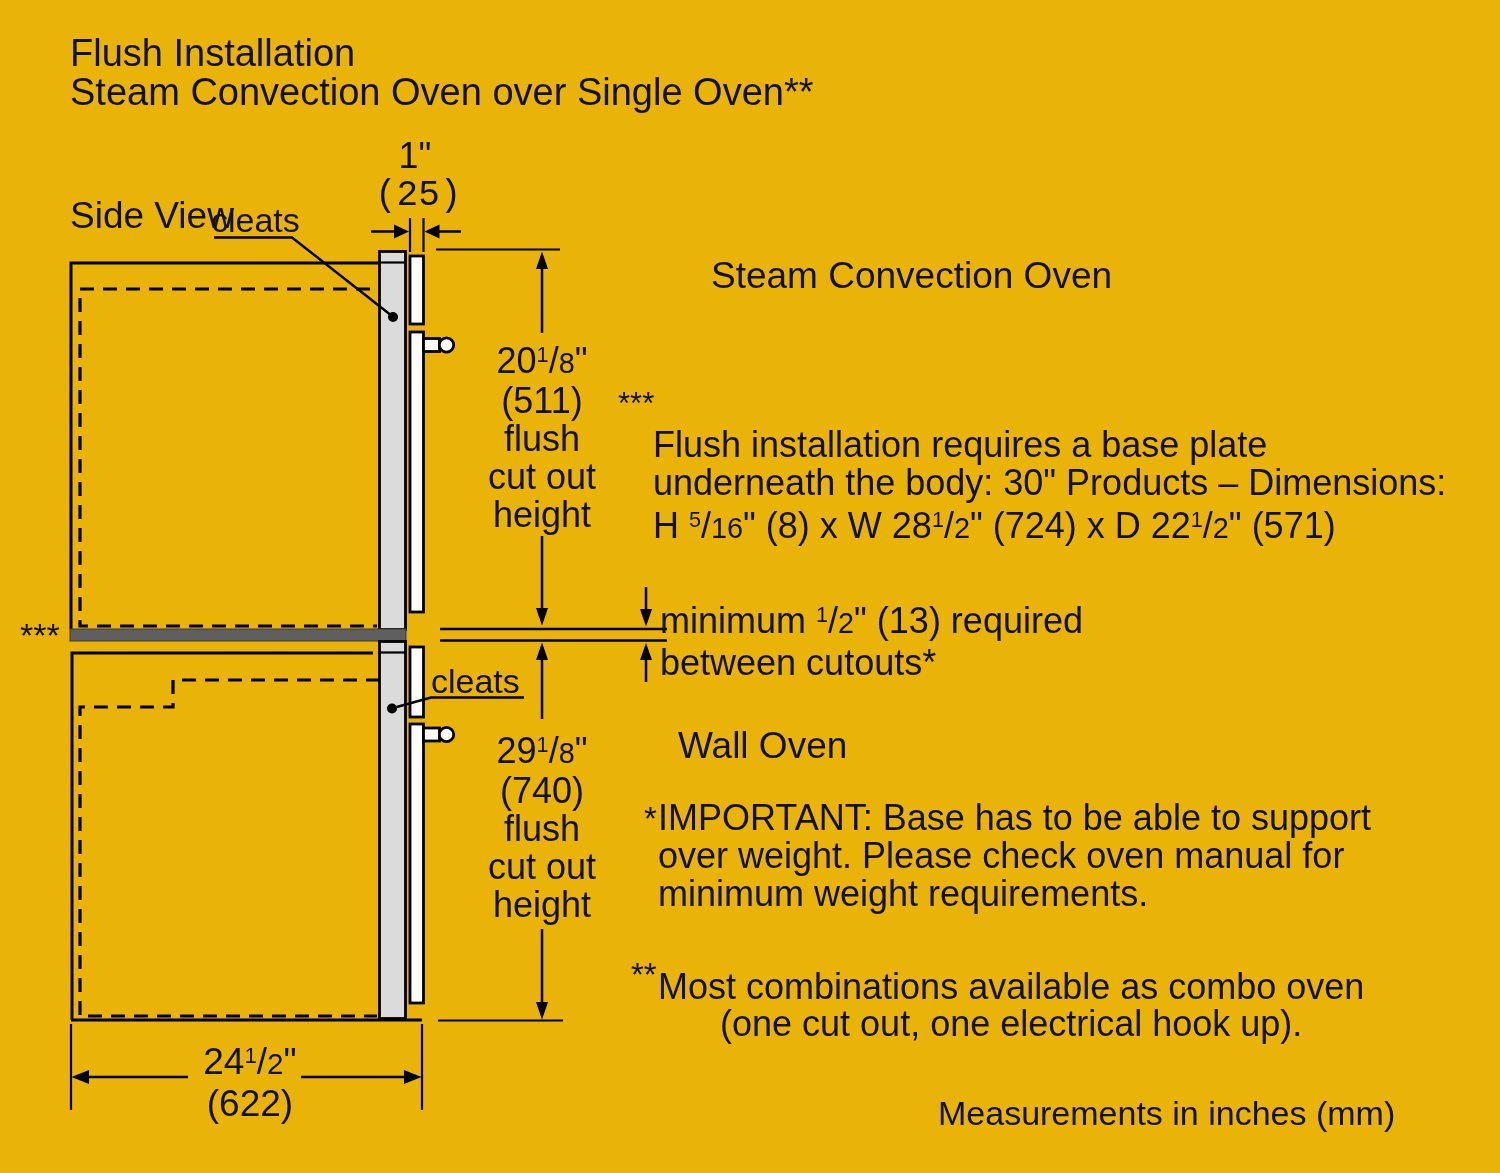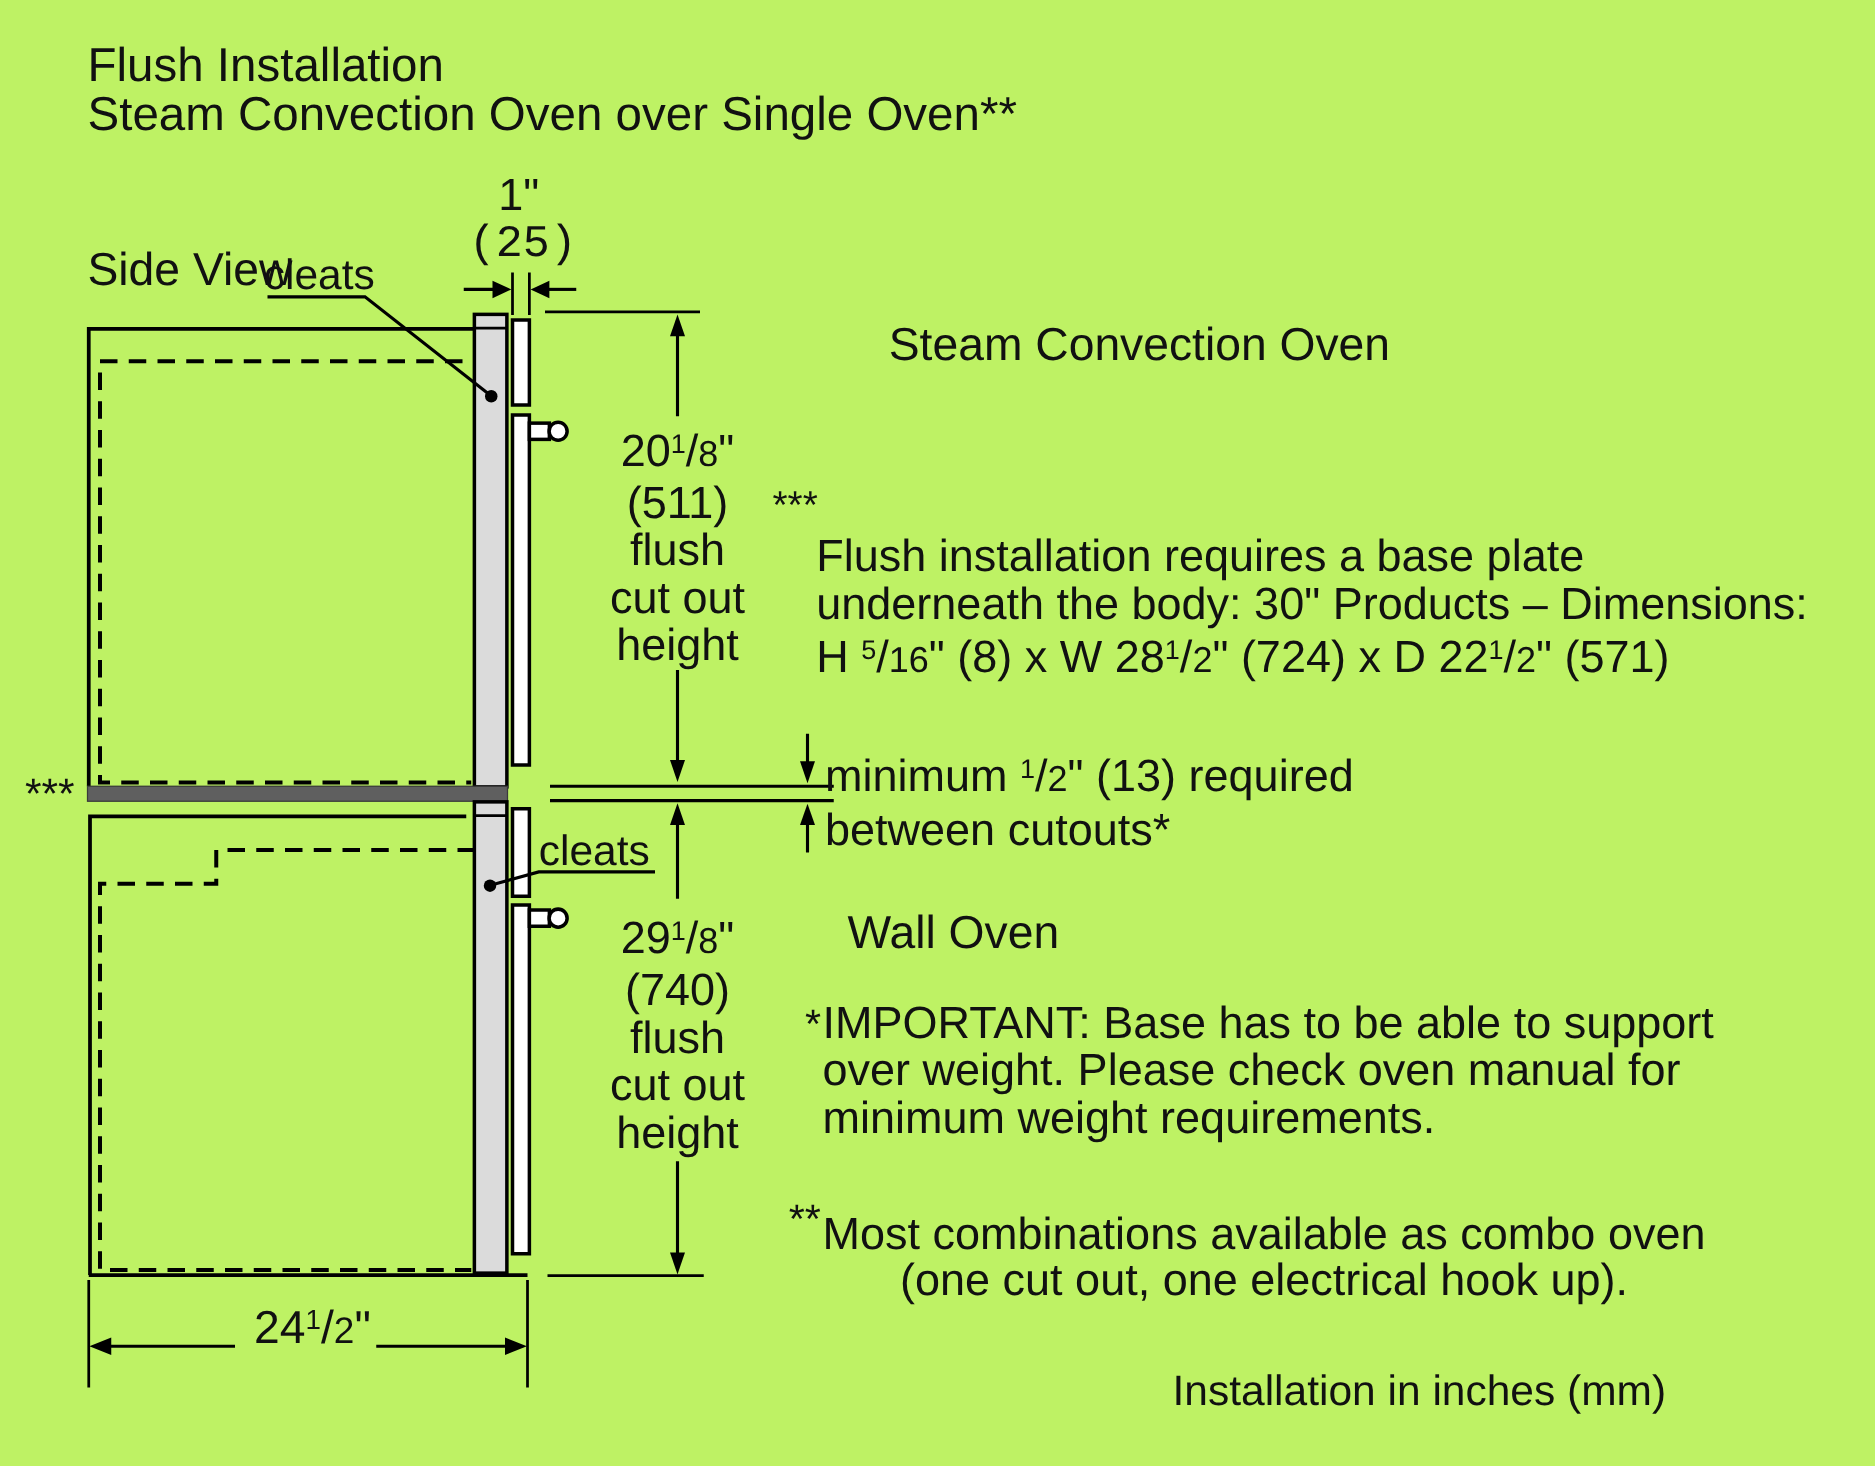--- a/index.html
+++ b/index.html
@@ -1,17 +1,17 @@
 <!DOCTYPE html>
 <html><head>
 <meta charset="utf-8">
 <style>
   html,body{margin:0;padding:0;background:#fff;}
   #canvas{
-    position:relative;width:1500px;height:1173px;background:#bef264;overflow:hidden;
+    position:relative;width:1500px;height:1173px;background:#eab308;overflow:hidden;
     font-family:"Liberation Sans",sans-serif;color:#111;
   }
   #canvas svg{position:absolute;left:0;top:0;}
   .txt{position:absolute;white-space:nowrap;color:#111;}
   .t-title{font-size:38px;line-height:39px;}
   .t-label{font-size:37px;margin-top:43px;}
   .t-small{font-size:34px;}
   .t-note{font-size:36px;line-height:38px;}
   .t-dim{font-size:36px;line-height:38px;text-align:center;width:180px;}
   .t-depth{font-size:37px;line-height:40px;text-align:center;width:180px;}
@@ -164,17 +164,18 @@
   <div class="marker" style="left:631px;top:956px;font-size:33px;">**</div>
   <div class="txt t-note" style="left:658px;top:968px;line-height:37px;text-align:center;">
     <div class="nl">Most combinations available as combo oven</div>
     <div class="nl">(one cut out, one electrical hook up).</div>
   </div>
 
   <div class="txt t-small" style="left:20px;top:616px;">***</div>
 
   <div class="txt t-depth" style="left:160px;top:1036px;">
     <div class="nl"><span>24</span><span class="frac-num">1</span><span>/</span><span class="frac-den">2</span><span>"</span></div>
+    <div class="nl">(622)</div>
   </div>
 
-  <div class="txt" style="left:938px;top:1094px;font-size:34px;">Installation in inches (mm)</div>
+  <div class="txt" style="left:938px;top:1094px;font-size:34px;">Measurements in inches (mm)</div>
 
 </div>
 
 </body></html>

